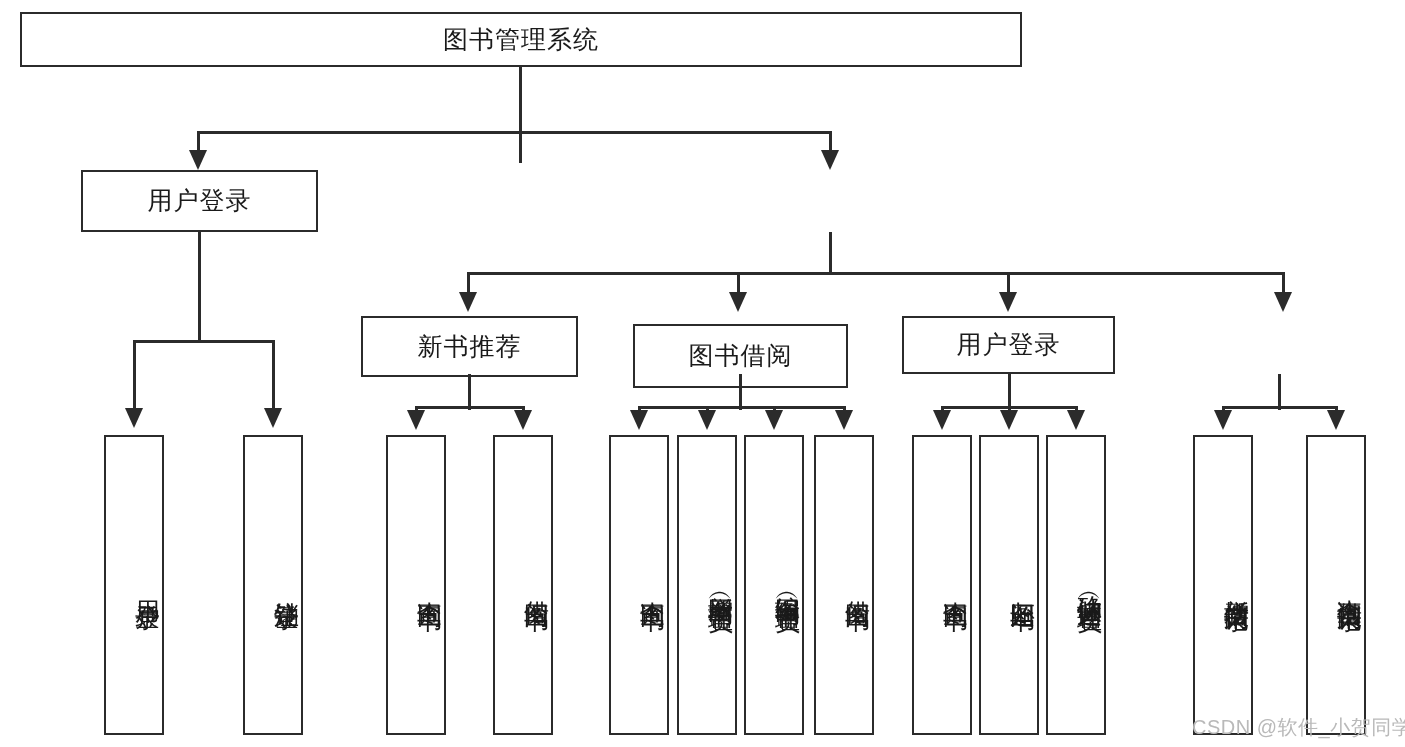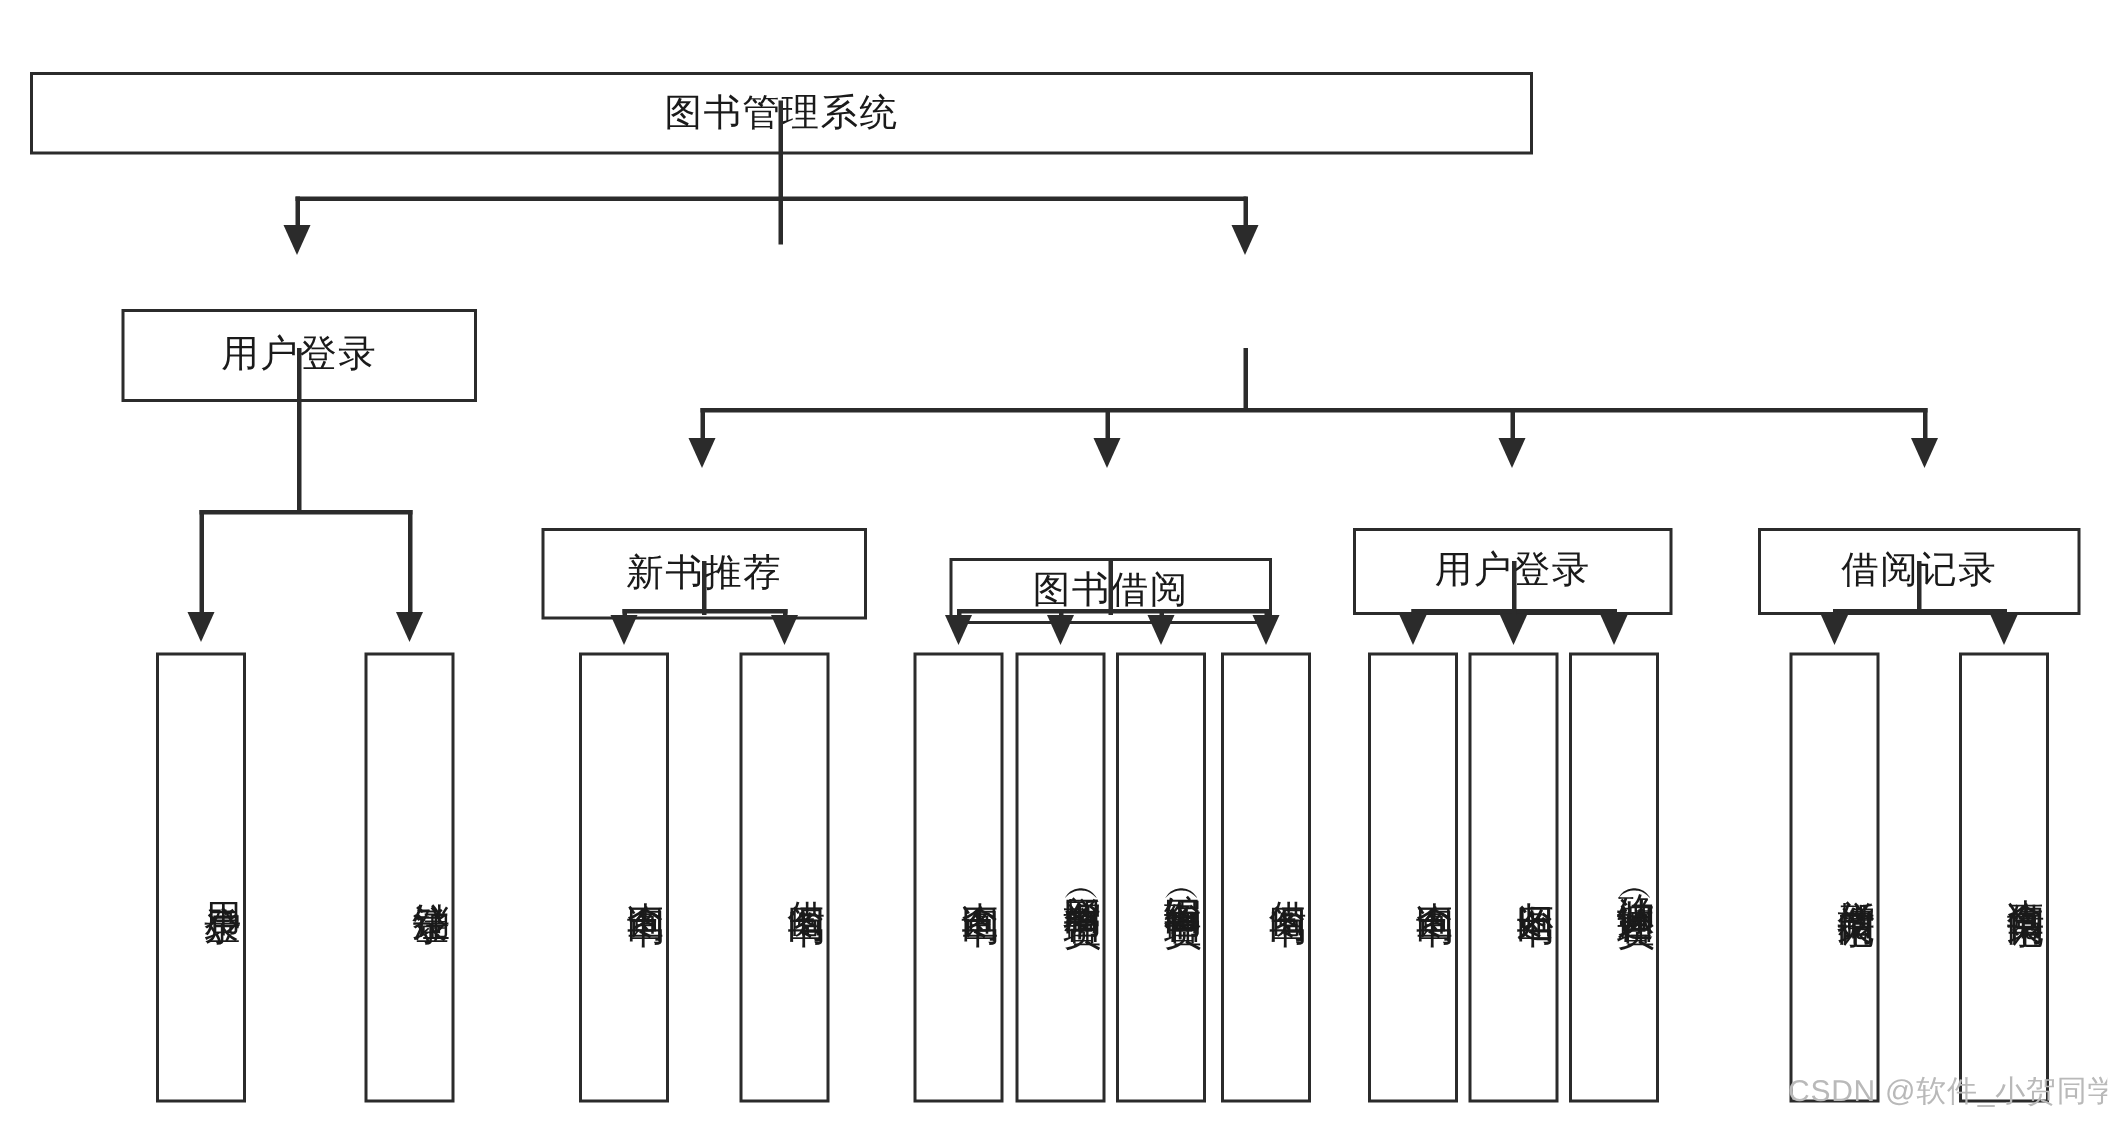--- a/index.html
+++ b/index.html
@@ -25,21 +25,20 @@
     border: 2.5px solid #2b2b2b;
     display: flex;
     align-items: center;
     justify-content: center;
     color: #1a1a1a;
   }
   .node.horiz {
     font-size: 25px;
     letter-spacing: 1px;
     line-height: 1.1;
-    margin-top: 36px;
   }
   .node.vert {
     writing-mode: vertical-rl;
     text-orientation: upright;
     font-size: 25px;
     line-height: 1.15;
     letter-spacing: 2px;
     padding-top: 6px;
     padding-bottom: 6px;
     align-items: flex-start;
@@ -119,31 +118,28 @@
   <div class="vline" style="left:1282px; top:272px; height:22px;"></div>
   <div class="arrow" style="left:459px; top:292px;"></div>
   <div class="arrow" style="left:729px; top:292px;"></div>
   <div class="arrow" style="left:999px; top:292px;"></div>
   <div class="arrow" style="left:1274px; top:292px;"></div>
 
   <div class="node horiz" style="left:361px; top:316px; width:217px; height:61px;">
     <span>新书推荐</span>
   </div>
 
-  <div class="node horiz" style="left:633px; top:336px; width:215px; height:44px;">
+  <div class="node horiz" style="left:633px; top:324px; width:215px; height:64px;">
     <span>图书借阅</span>
   </div>
 
   <div class="node horiz" style="left:902px; top:316px; width:213px; height:58px;">
     <span>用户登录</span>
   </div>
 
-  <div class="node horiz" style="left:1172px; top:316px; width:215px; height:58px;">
-    <span>借阅记录</span>
-  </div>
 
   <div class="vline" style="left:468px; top:374px; height:36px;"></div>
   <div class="hline" style="left:415px; top:406px; width:110px;"></div>
   <div class="vline" style="left:415px; top:406px; height:6px;"></div>
   <div class="vline" style="left:522px; top:406px; height:6px;"></div>
   <div class="arrow" style="left:407px; top:410px;"></div>
   <div class="arrow" style="left:514px; top:410px;"></div>
 
   <div class="vline" style="left:739px; top:374px; height:36px;"></div>
   <div class="hline" style="left:638px; top:406px; width:208px;"></div>

